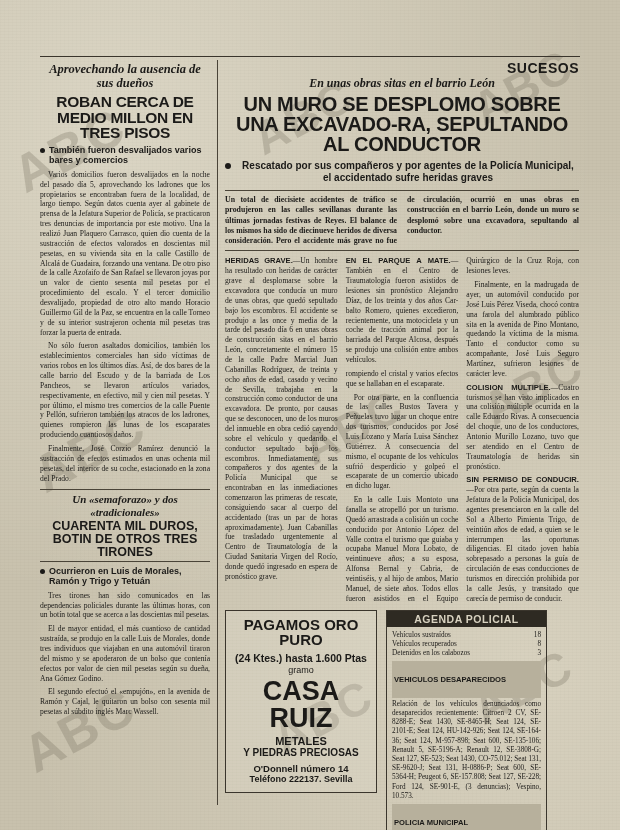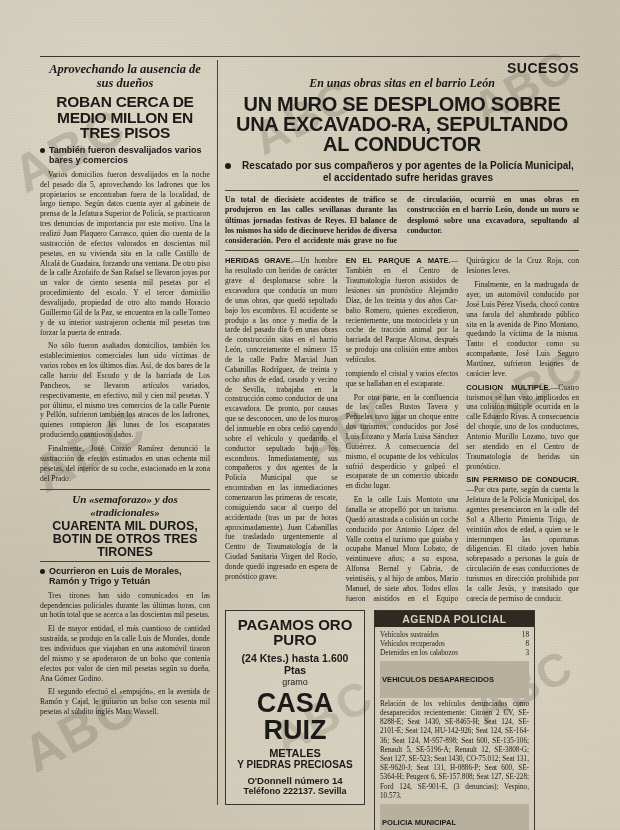--- a/index.html
+++ b/index.html
@@ -271,21 +271,21 @@
         <div class="body indent">Finalmente, en la madrugada de ayer, un automóvil conducido por José Luis Pérez Viseda, chocó contra una farola del alumbrado público sita en la avenida de Pino Montano, quedando la víctima de la misma. Tanto el conductor como su acompañante, José Luis Seguro Martínez, sufrieron lesiones de carácter leve.</div>
         <div class="body">
           <span class="sh">COLISION MULTIPLE.</span><span>—Cuatro turismos se han visto implicados en una colisión múltiple ocurrida en la calle Eduardo Rivas. A consecuencia del choque, uno de los conductores, Antonio Murillo Lozano, tuvo que ser atendido en el Centro de Traumatología de heridas sin pronóstico.</span>
         </div>
         <div class="body">
           <span class="sh">SIN PERMISO DE CONDUCIR.</span><span>—Por otra parte, según da cuenta la Jefatura de la Policía Municipal, dos agentes presenciaron en la calle del Sol a Alberto Pimienta Trigo, de veintiún años de edad, a quien se le interrumpen las oportunas diligencias. El citado joven había sobrepasado a personas la guía de circulación de esas conducciones de turismos en dirección prohibida por la calle Jesús, y transitado que carecía de permiso de conducir.</span>
         </div>
       </div>
 
       <div style="display:flex;gap:9px;align-items:flex-start;">
-        <div style="width:140px;">
+        <div style="width:152px;">
           <div class="ad">
             <div class="ad-l1">PAGAMOS ORO PURO</div>
             <div class="ad-l2">(24 Ktes.) hasta 1.600 Ptas</div>
             <div class="ad-l3">gramo</div>
             <div class="ad-big">CASA RUIZ</div>
             <div class="ad-l4">METALES</div>
             <div class="ad-l5">Y PIEDRAS PRECIOSAS</div>
             <div class="ad-l6">O'Donnell número 14</div>
             <div class="ad-l7">Teléfono 222137. Sevilla</div>
           </div>

